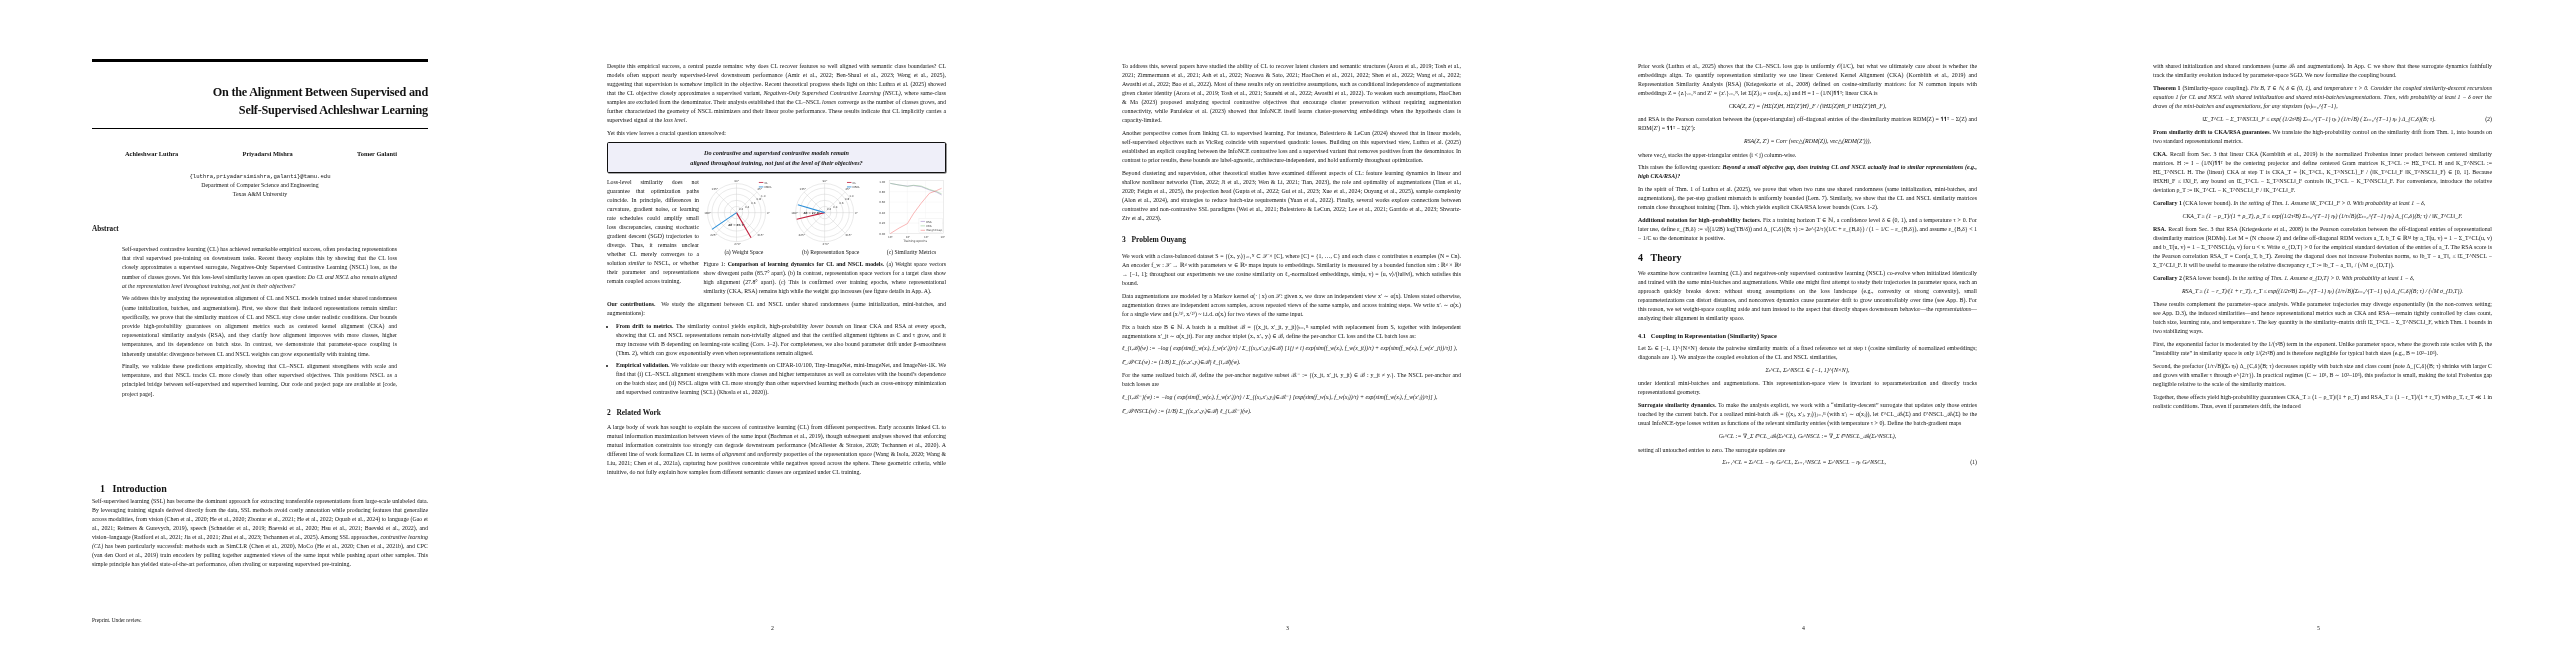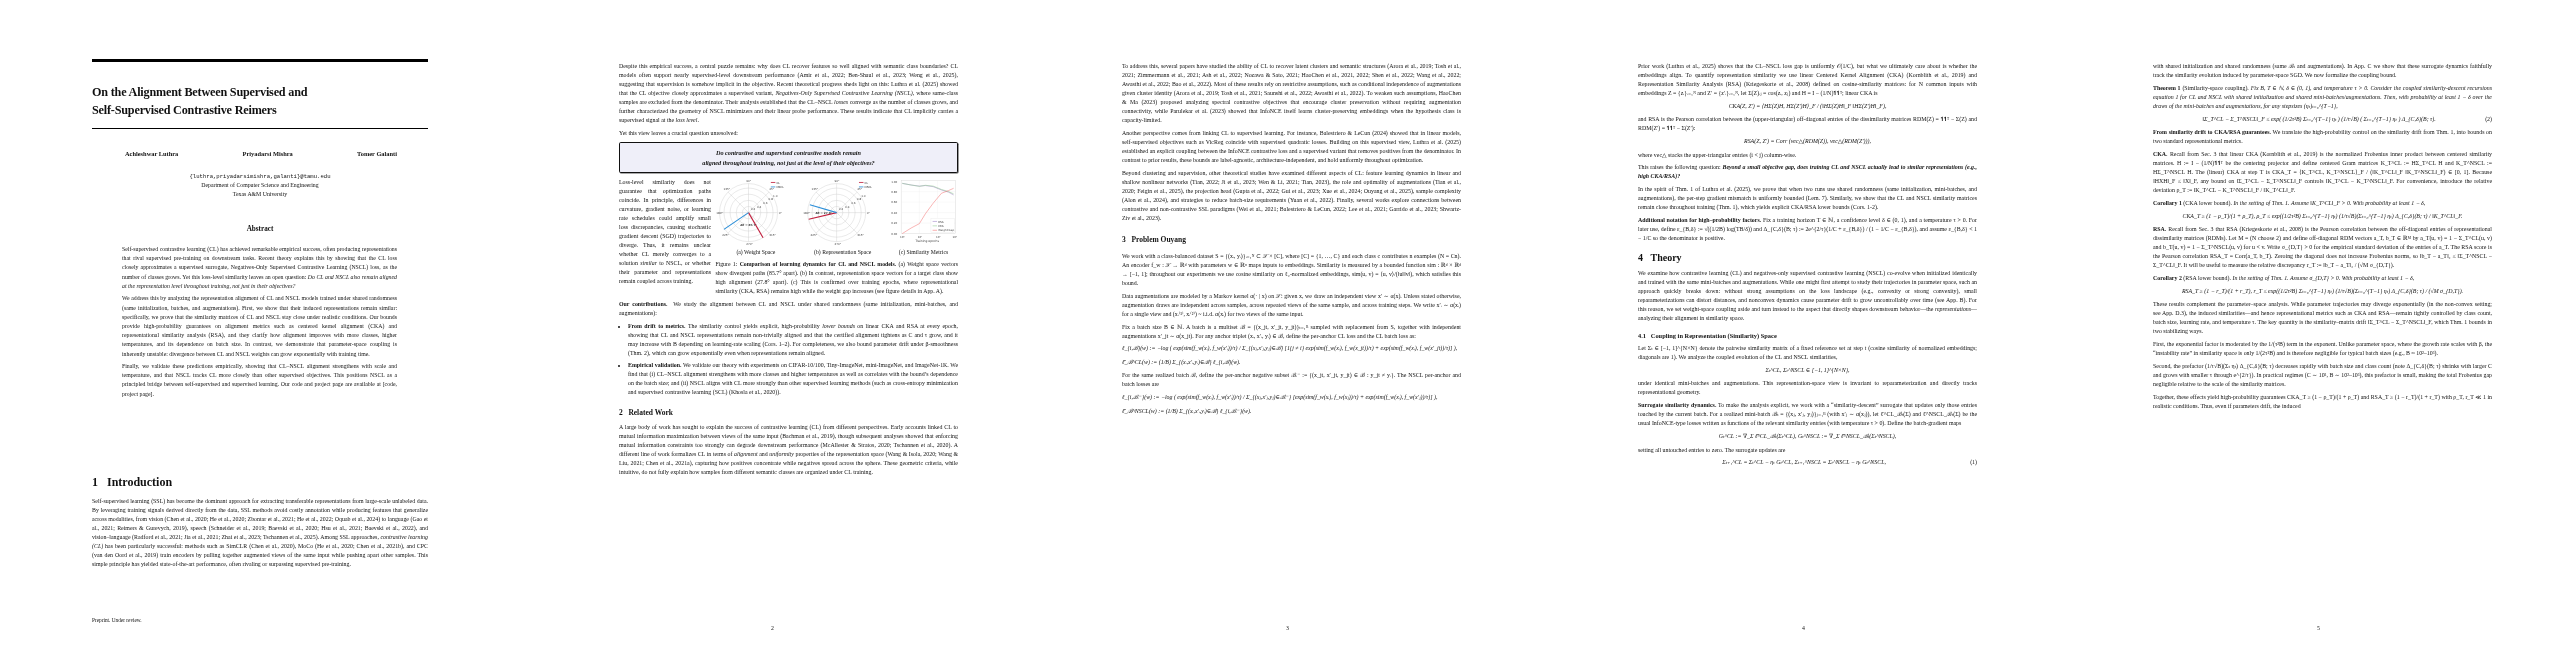--- a/index.html
+++ b/index.html
@@ -6,30 +6,30 @@
   body { width:2576px; height:667px; position:relative; overflow:hidden;
          font-family:"Liberation Serif","DejaVu Serif",serif; color:#111; }
   .page { position:absolute; top:0; width:515px; height:667px; background:#fff; }
   .col { position:absolute; left:91px; width:339px; font-size:5.9px; line-height:9px; text-align:justify; }
   .col p { margin:0 0 3.9px 0; }
   .arxiv { position:absolute; left:3.3px; top:139px; width:13.3px; height:289px; }
   .arxiv span { position:absolute; left:0; top:0; transform-origin:left top; transform:translate(0,289px) rotate(-90deg);
                 font-size:14.5px; color:#8a8a8a; white-space:nowrap; letter-spacing:0.3px; font-family:"Liberation Serif",serif; }
   .rule-thick { position:absolute; left:92px; width:336px; height:3.3px; background:#000; }
   .rule-thin { position:absolute; left:92px; width:336px; height:0.8px; background:#000; }
-  .title { position:absolute; left:92px; width:336px; top:83px; text-align:left; font-weight:bold;
+  .title { position:absolute; left:92px; width:336px; top:83px; text-align:right; font-weight:bold;
            font-size:12.2px; line-height:18px; letter-spacing:-0.2px; }
   .authors { position:absolute; left:125px; width:272px; top:150px; display:flex; justify-content:space-between;
              font-weight:bold; font-size:6.4px; }
   .affil { position:absolute; left:92px; width:336px; top:172px; text-align:center; font-size:5.8px; line-height:9px; }
   .mono { font-family:"Liberation Mono","DejaVu Sans Mono",monospace; font-size:5.6px; }
-  .abs-head { position:absolute; left:92px; width:336px; top:225px; text-align:center; font-weight:bold; font-size:7.2px; }
+  .abs-head { position:absolute; left:92px; width:336px; top:225px; text-align:left; font-weight:bold; font-size:7.2px; }
   .abstract { position:absolute; left:122px; width:275px; top:245px; font-size:5.8px; line-height:9.2px; text-align:justify; }
   .abstract p { margin:0 0 3.3px 0; }
-  h2.sec { font-size:12px; font-weight:bold; margin:0; position:absolute; }
+  h2.sec { font-size:10px; font-weight:bold; margin:8px; position:absolute; }
   h3.sub { font-size:6.4px; font-weight:bold; margin:0; }
   .footer-note { position:absolute; left:92px; top:617px; font-size:5.3px; }
   .pagenum { position:absolute; left:0; width:515px; top:625px; text-align:center; font-size:5.8px; }
   .qbox { border:1.1px solid #111; background:#efeff9; border-radius:1.7px; text-align:center; font-weight:bold; font-style:italic;
           font-size:6.2px; line-height:9.2px; padding:5.6px 4.4px; margin:3.3px 0 4.4px 0; box-shadow:0.6px 0.6px 0 #555; }
   .wrap-fig { display:flex; gap:4.4px; }
   .wrap-text { width:92px; flex:none; text-align:justify; }
   .fig { flex:1; }
   .fig-panels { display:flex; justify-content:space-between; align-items:flex-end; }
   .panel { text-align:center; font-size:5.7px; }
@@ -45,21 +45,21 @@
 <body>
 
 <div class="arxiv">
   <span>arXiv:2510.08852v1  [cs.LG]  9 Oct 2025</span>
 </div>
 
 <div class="page" style="left:0">
   <div class="rule-thick" style="top:59px"></div>
   <div class="title">
     <div>On the Alignment Between Supervised and</div>
-    <div>Self-Supervised Contrastive Reimers</div>
+    <div>Self-Supervised Achleshwar Learning</div>
   </div>
   <div class="rule-thin" style="top:128px"></div>
   <div class="authors">
     <span>Achleshwar Luthra</span>
     <span>Priyadarsi Mishra</span>
     <span>Tomer Galanti</span>
   </div>
   <div class="affil">
     <div class="mono">{luthra,priyadarsimishra,galanti}@tamu.edu</div>
     <div>Department of Computer Science and Engineering</div>
@@ -76,21 +76,21 @@
   <h2 class="sec" style="left:92px; top:475px">
     <span>1</span>&nbsp;&nbsp;&nbsp;<span>Introduction</span>
   </h2>
   <div class="col" style="top:497px; left:92px; width:336px">
     <p><span>Self-supervised learning (SSL) has become the dominant approach for extracting transferable representations from large-scale unlabeled data. By leveraging training signals derived directly from the data, SSL methods avoid costly annotation while producing features that generalize across modalities, from vision (Chen et al., 2020; He et al., 2020; Zbontar et al., 2021; He et al., 2022; Oquab et al., 2024) to language (Gao et al., 2021; Reimers &amp; Gurevych, 2019), speech (Schneider et al., 2019; Baevski et al., 2020; Hsu et al., 2021; Baevski et al., 2022), and vision–language (Radford et al., 2021; Jia et al., 2021; Zhai et al., 2023; Tschannen et al., 2025). Among SSL approaches, </span><em>contrastive learning (CL)</em><span> has been particularly successful: methods such as SimCLR (Chen et al., 2020), MoCo (He et al., 2020; Chen et al., 2021b), and CPC (van den Oord et al., 2019) train encoders by pulling together augmented views of the same input while pushing apart other samples. This simple principle has yielded state-of-the-art performance, often rivaling or surpassing supervised pre-training.</span></p>
   </div>
   <div class="footer-note">Preprint. Under review.</div>
 </div>
 
 <div class="page" style="left:515px">
-  <div class="col" style="top:62px; left:104px; width:339px">
+  <div class="col" style="top:62px; left:92px; width:339px">
     <p><span>Despite this empirical success, a central puzzle remains: why does CL recover features so well aligned with semantic class boundaries? CL models often support nearly supervised-level downstream performance (Amir et al., 2022; Ben-Shaul et al., 2023; Weng et al., 2025), suggesting that supervision is somehow implicit in the objective. Recent theoretical progress sheds light on this: Luthra et al. (2025) showed that the CL objective closely approximates a supervised variant, </span><em>Negatives-Only Supervised Contrastive Learning (NSCL)</em><span>, where same-class samples are excluded from the denominator. Their analysis established that the CL–NSCL </span><em>losses</em><span> converge as the number of classes grows, and further characterized the geometry of NSCL minimizers and their linear probe performance. These results indicate that CL implicitly carries a supervised signal at the </span><em>loss level</em><span>.</span></p>
     <p>Yet this view leaves a crucial question unresolved:</p>
     <div class="qbox">
       <div>Do contrastive and supervised contrastive models remain</div>
       <div>aligned throughout training, not just at the level of their objectives?</div>
     </div>
     <div class="wrap-fig">
       <div class="wrap-text"><span>Loss-level similarity does not guarantee that optimization paths coincide. In principle, differences in curvature, gradient noise, or learning rate schedules could amplify small loss discrepancies, causing stochastic gradient descent (SGD) trajectories to diverge. Thus, it remains unclear whether CL merely converges to a solution </span><em>similar</em><span> to NSCL, or whether their parameter and representations remain coupled across training.</span></div>
       <div class="fig">
         <div class="fig-panels">

